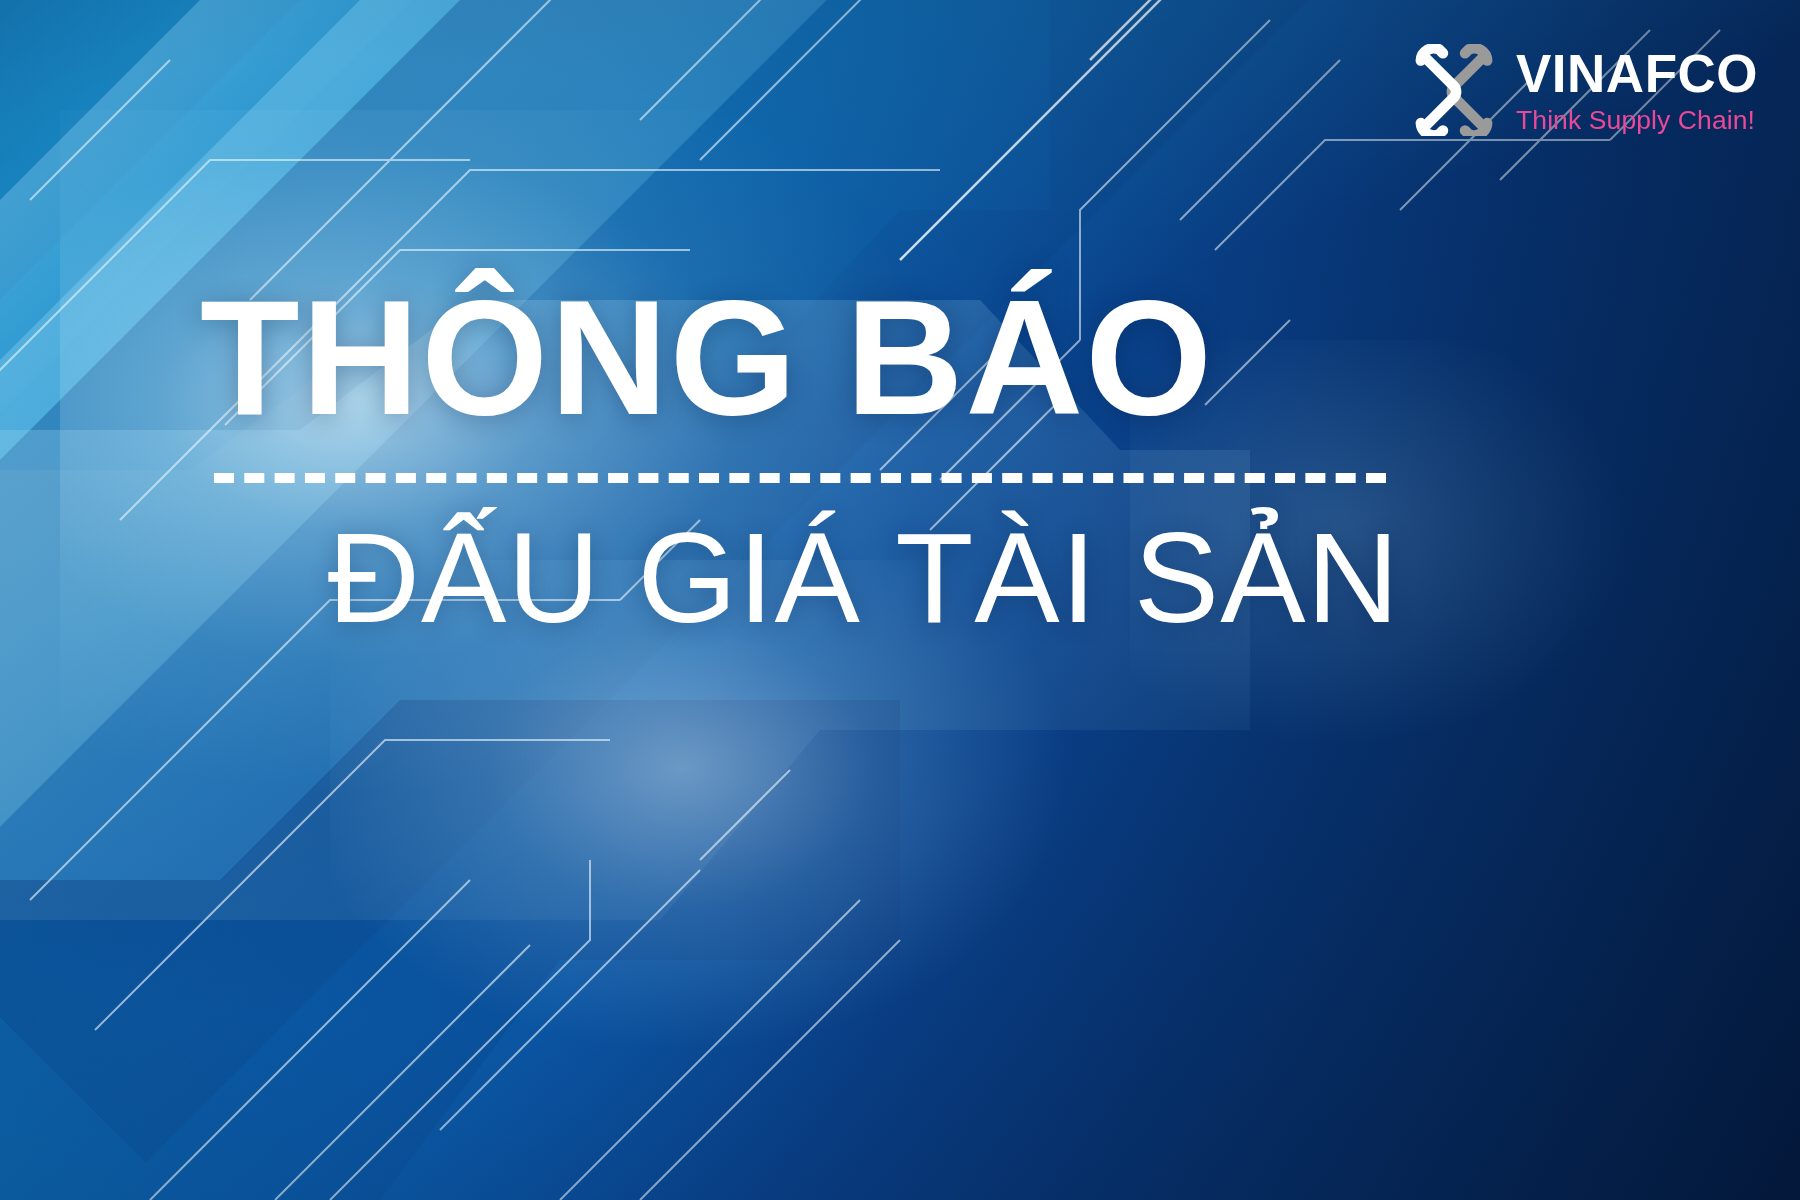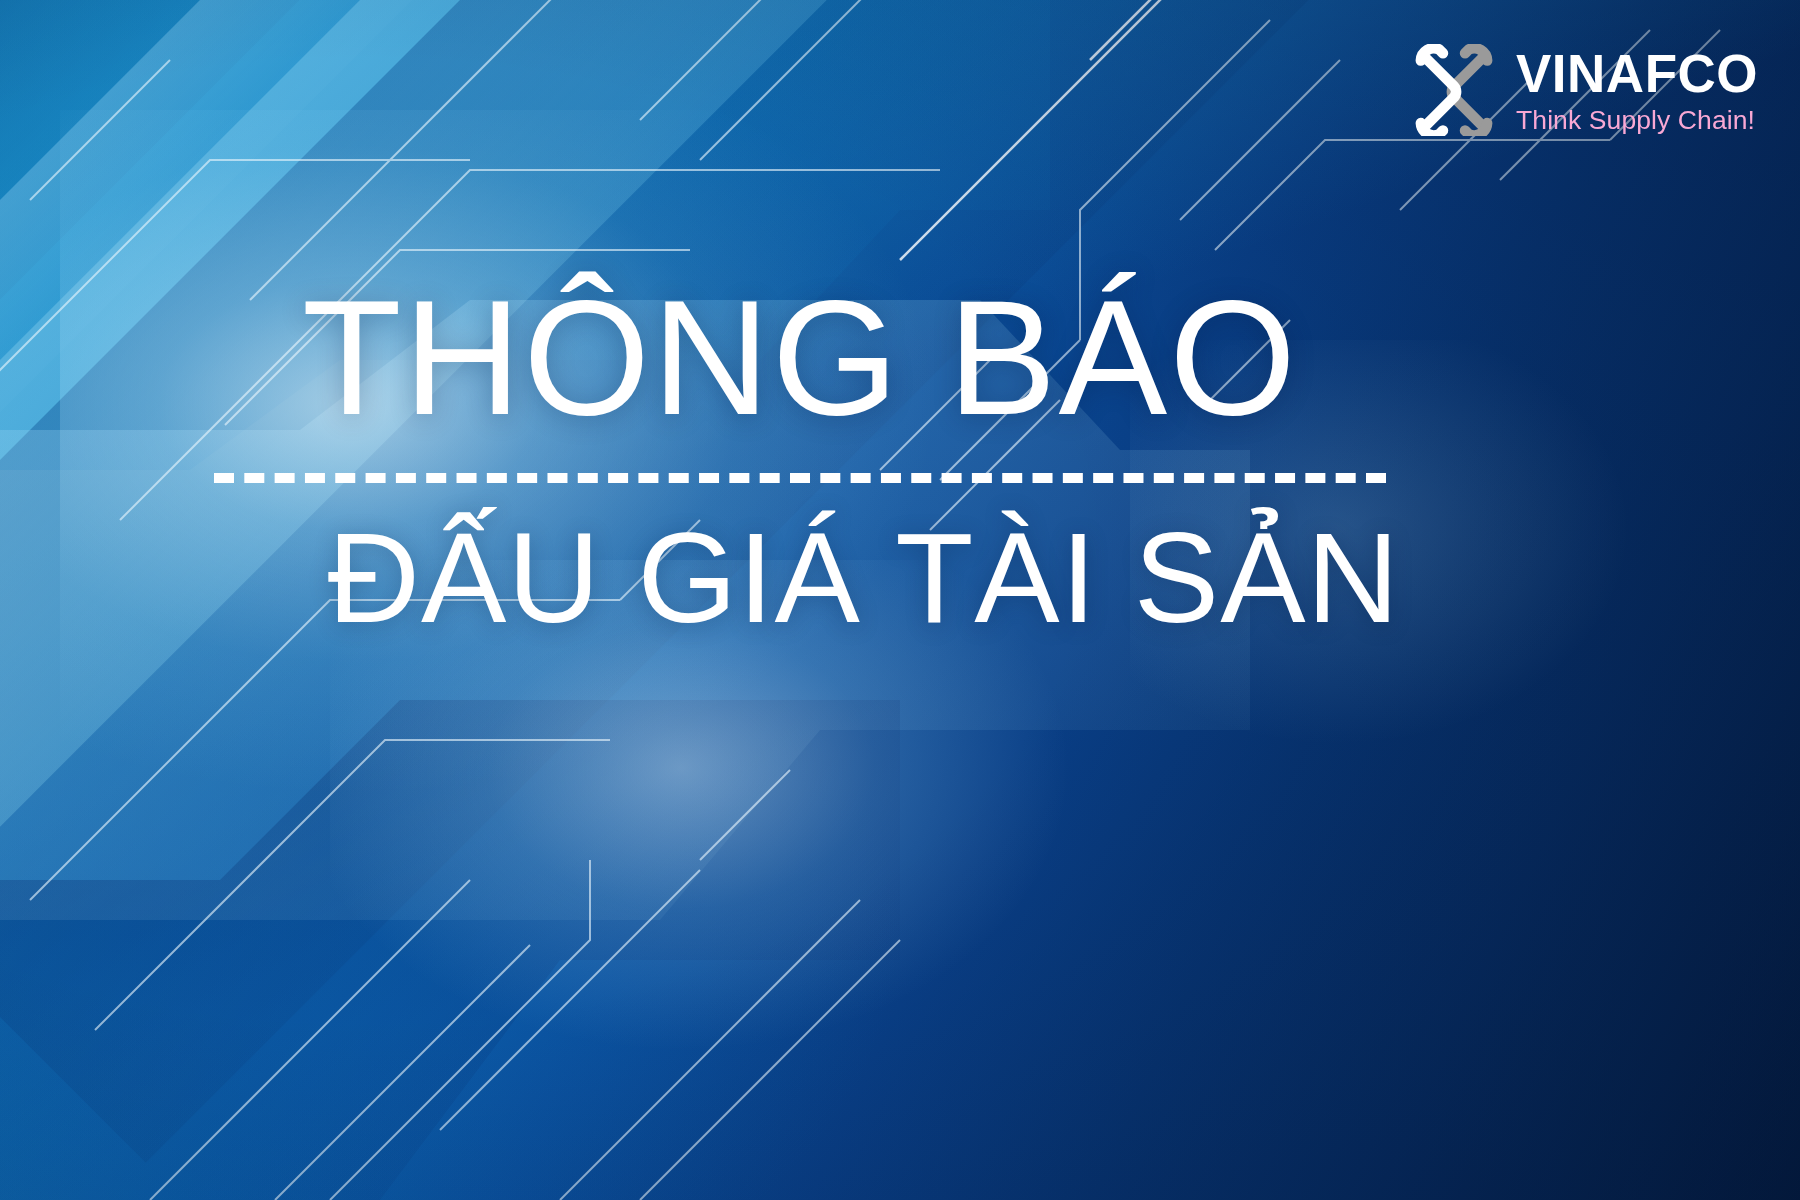--- a/index.html
+++ b/index.html
@@ -130,34 +130,34 @@
     position:absolute;right:42px;top:44px;
     display:flex;align-items:center;gap:16px;
   }
   .logo-mark{width:92px;height:92px;flex:0 0 auto;}
   .logo-text{display:flex;flex-direction:column;justify-content:center;line-height:1;}
   .logo-name{
     color:#ffffff;font-weight:bold;font-size:53px;
     letter-spacing:.5px;
   }
   .logo-tag{
-    color:#f9a8d4;font-size:26.5px;margin-top:7px;letter-spacing:.1px;
+    color:#ec4899;font-size:26.5px;margin-top:7px;letter-spacing:.1px;
   }
 
   
   .headline{
     position:absolute;left:200px;top:276px;width:1200px;
   }
   .title{
     color:#ffffff;
-    font-weight:normal;
+    font-weight:bold;
     font-size:163px;
     line-height:1.0;
     letter-spacing:2px;
-    text-align:center;
+    text-align:left;
     white-space:nowrap;
     text-shadow:0 3px 26px rgba(3,28,70,.30);
   }
   .divider{
     margin:34px auto 0;
     width:1172px;height:0;
     border-top:10px dashed #ffffff;
   }
   .subtitle{
     margin-top:28px;

